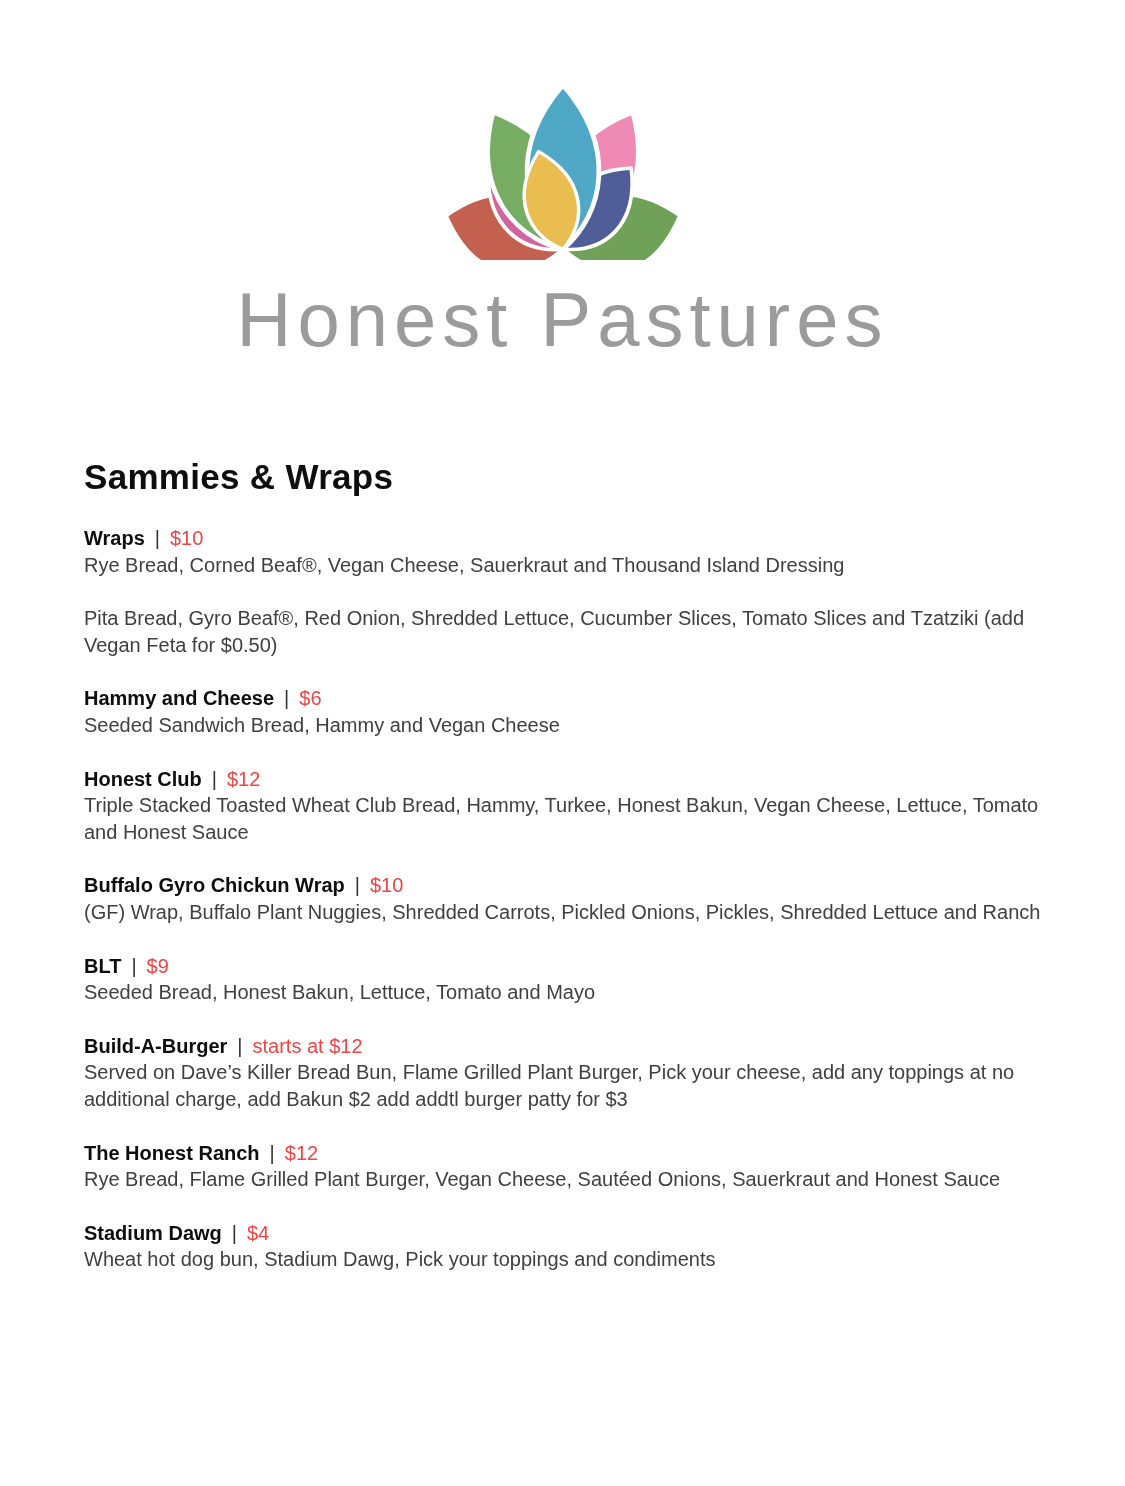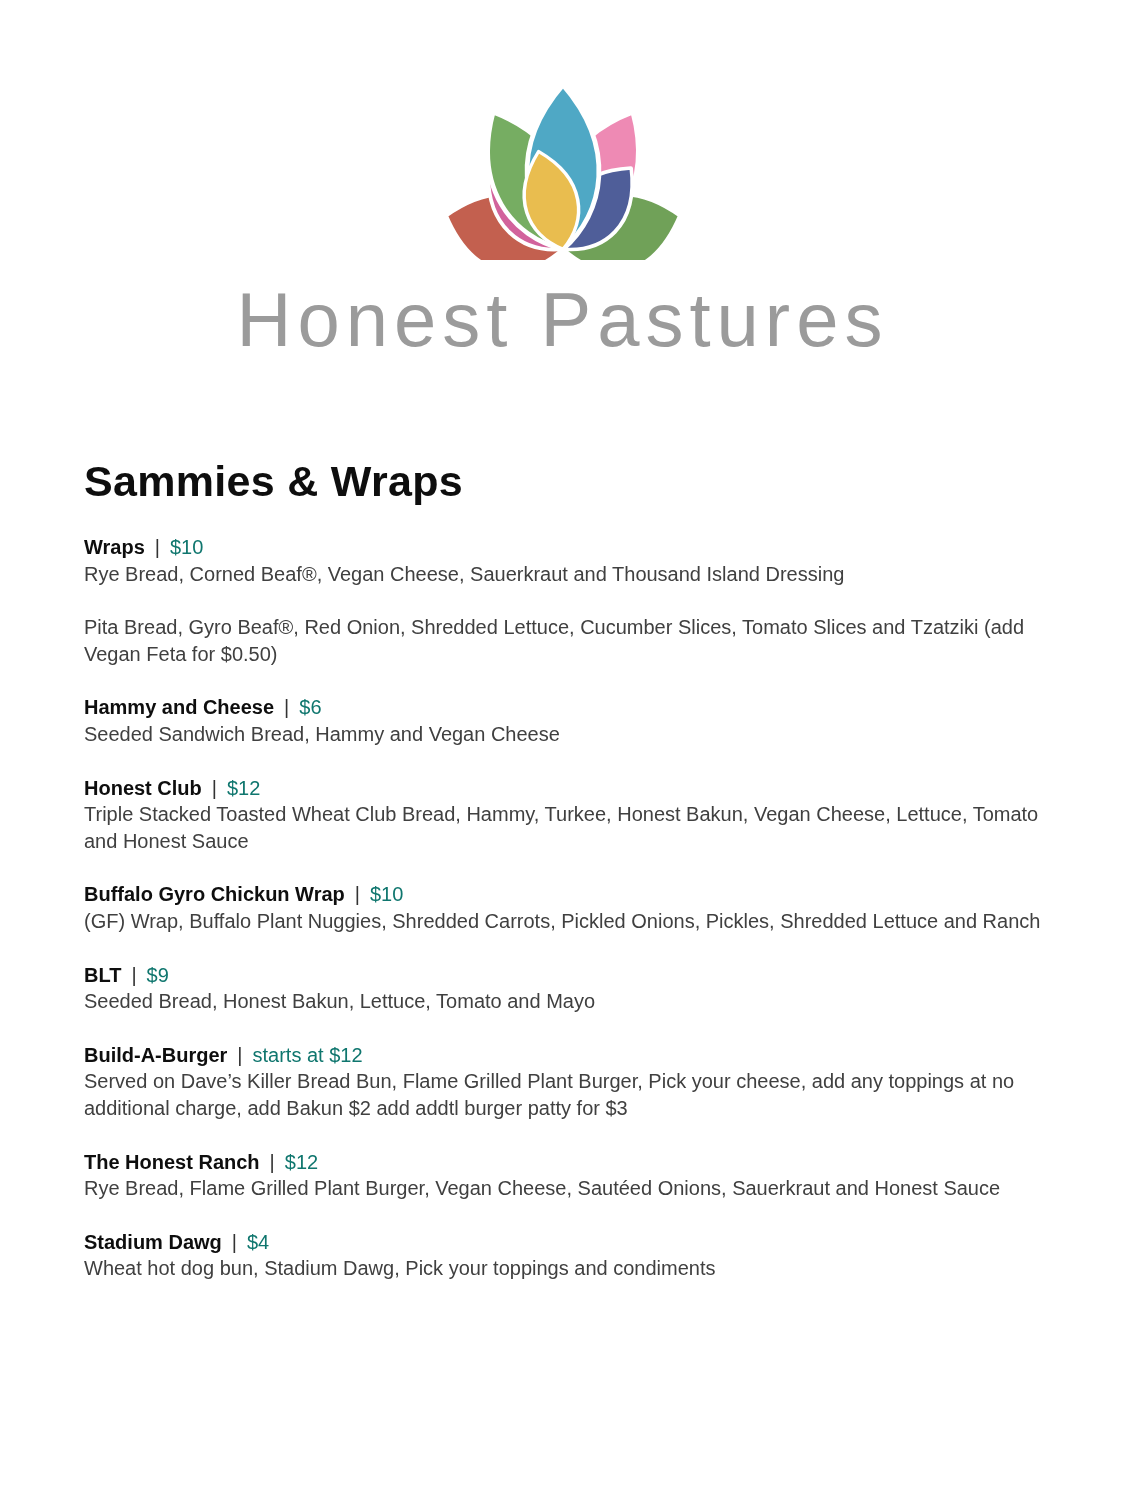--- a/index.html
+++ b/index.html
@@ -22,37 +22,37 @@
     margin-top: 16px;
     font-size: 76px;
     font-weight: 400;
     letter-spacing: 6px;
     color: #9b9b9b;
     white-space: nowrap;
   }
   .menu { margin-top: 94px; }
   .section { margin: 0; }
   .section-title {
-    font-size: 43px;
+    font-size: 35px;
     font-weight: 700;
     color: #0e0e0e;
     margin-bottom: 28px;
     letter-spacing: 0.3px;
   }
   .section + .section .section-title { margin-top: 46px; }
   .item {
     font-size: 20px;
     line-height: 1.33;
     margin-bottom: 27px;
     max-width: 957px;
   }
   .item-line { white-space: nowrap; }
   .item-name { font-weight: 700; color: #0e0e0e; }
   .sep { padding: 0 10px; color: #333333; font-weight: 400; }
-  .item-price { font-weight: 400; color: #0f766e; }
+  .item-price { font-weight: 400; color: #ef4444; }
   .item-desc { color: #404040; }
 </style>
 </head>
 <body>
 
 <div class="page">
 
   <div class="logo-block">
     <svg class="lotus-svg" width="350" height="186" viewBox="0 0 330 175" xmlns="http://www.w3.org/2000/svg">
       <g stroke="#ffffff" stroke-width="3" stroke-linejoin="round">

